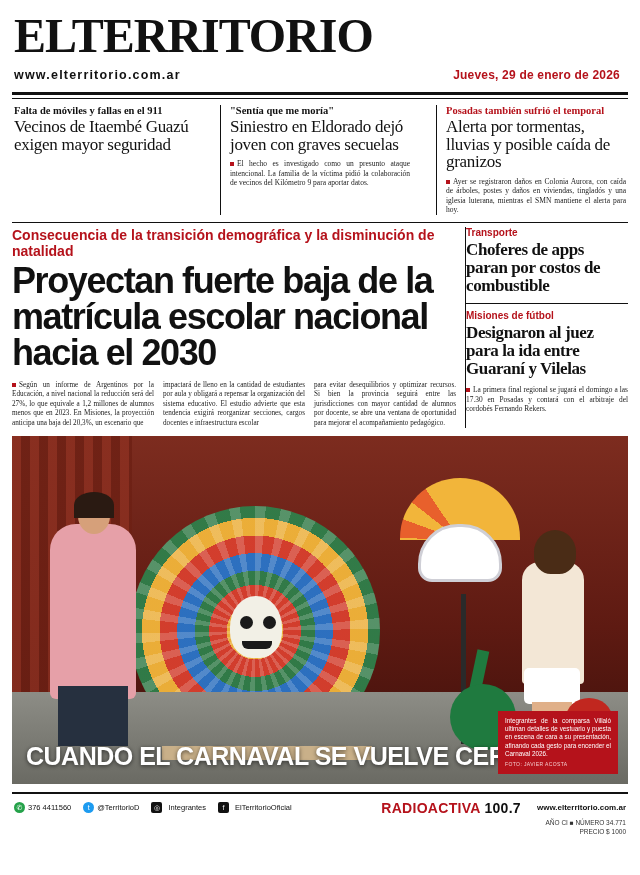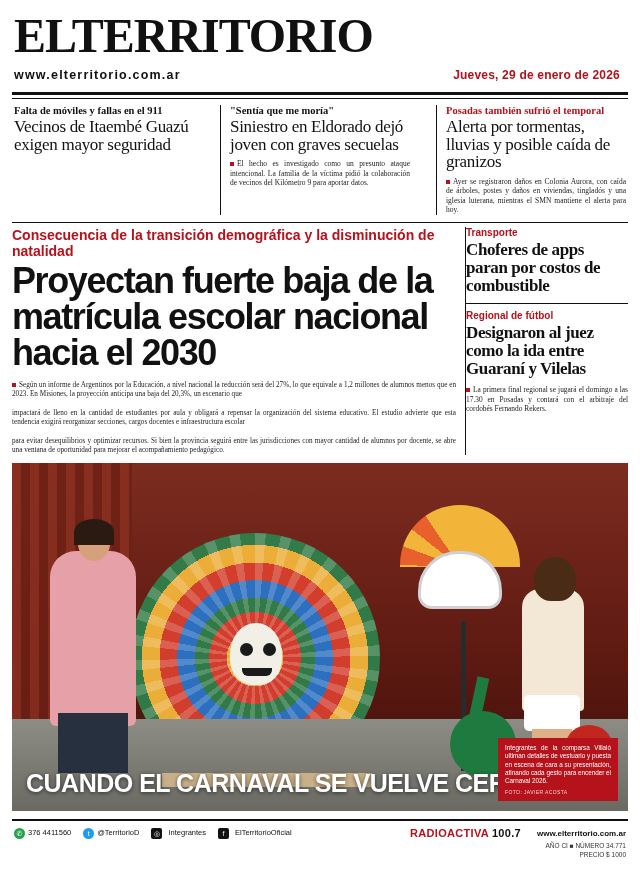--- a/index.html
+++ b/index.html
@@ -41,21 +41,21 @@
   .brief-body { font-family:"Liberation Serif", serif; font-size:7.5px; line-height:1.28; text-align:justify; color:#222; }
   .sq { display:inline-block; width:4px; height:4px; background:#b5121b; margin-right:3px; vertical-align:middle; }
 
   
   .main-wrap { display:flex; padding:0 2px; margin-top:4px; }
   .col-main { flex:1; padding-right:9px; }
   .col-side { width:163px; border-left:1px solid #111; }
 
   .lead-kicker { font-family:"Liberation Sans", sans-serif; font-weight:bold; font-size:14px; color:#b5121b; line-height:1.15; margin-bottom:4px; }
   .lead-head { font-family:"Liberation Sans", sans-serif; font-weight:bold; font-size:36px; line-height:1.0; letter-spacing:-1.4px; color:#111; margin:2px 0 10px 0; }
-  .lead-cols { display:flex; gap:9px;flex-direction:column; }
+  .lead-cols { display:flex; gap:9px; }
   .lead-col { flex:1; font-family:"Liberation Serif", serif; font-size:7.2px; line-height:1.3; text-align:justify; color:#222; }
 
   .side-kicker { font-family:"Liberation Sans", sans-serif; font-weight:bold; font-size:10px; color:#b5121b; margin-bottom:3px; }
   .side-head { font-family:"Liberation Serif", serif; font-weight:bold; font-size:17px; line-height:1.05; letter-spacing:-.4px; margin-bottom:7px; }
   .side-body { font-family:"Liberation Serif", serif; font-size:7.4px; line-height:1.3; text-align:justify; color:#222; }
   .side-rule { border-top:1px solid #111; margin:9px 0 6px 0; }
 
   
   .photo { position:relative; margin:8px 2px 0 2px; height:348px; overflow:hidden; background:#6b1a14; }
   .photo-title { position:absolute; left:14px; bottom:14px; font-family:"Liberation Sans", sans-serif; font-weight:bold; font-size:25px; line-height:1.03; color:#ffffff; letter-spacing:-.5px; text-shadow:0 1px 4px rgba(0,0,0,.6); }
@@ -93,21 +93,21 @@
   
   .footer-rule { border-top:2px solid #111; margin:8px 2px 0 2px; }
   .footer { display:flex; align-items:center; justify-content:space-between; padding:6px 4px 0 4px; }
   .social { display:flex; align-items:center; gap:12px; font-family:"Liberation Sans", sans-serif; font-size:7.5px; color:#111; }
   .social span.lbl { margin-left:3px; }
   .ico { display:inline-block; width:11px; height:11px; border-radius:50%; background:#111; color:#fff; font-size:7px; line-height:11px; text-align:center; vertical-align:middle; }
   .ico.green { background:#25a24a; }
   .ico.blue { background:#1d9bf0; }
   .ico.sq { border-radius:2px; background:#111; }
   .footer-right { display:flex; align-items:center; gap:16px; }
-  .radio { font-family:"Liberation Sans", sans-serif; font-weight:bold; font-size:11px; color:#b5121b; letter-spacing:.3px; }
+  .radio { font-family:"Liberation Sans", sans-serif; font-weight:bold; font-size:14px; color:#b5121b; letter-spacing:.3px; }
   .radio .num { color:#111; }
   .site { font-family:"Liberation Sans", sans-serif; font-weight:bold; font-size:8px; color:#111; }
   .footer2 { display:flex; justify-content:flex-end; padding:3px 4px 0 4px; }
   .edinfo { text-align:right; font-family:"Liberation Sans", sans-serif; font-size:6.5px; color:#333; line-height:1.35; }
 </style>
 </head>
 <body>
 
 <div class="page">
 
@@ -156,22 +156,22 @@
       </div>
     </div>
 
     <div class="col-side">
       <div>
         <div class="side-kicker">Transporte</div>
         <div class="side-head">Choferes de apps paran por costos de combustible</div>
       </div>
       <div class="side-rule"></div>
       <div>
-        <div class="side-kicker">Regional de fútbol</div>
-        <div class="side-head">Designaron al juez como la ida entre Guaraní y Vilelas</div>
+        <div class="side-kicker">Misiones de fútbol</div>
+        <div class="side-head">Designaron al juez para la ida entre Guaraní y Vilelas</div>
         <div class="side-body"><span class="sq"></span><span>La primera final regional se jugará el domingo a las 17.30 en Posadas y contará con el arbitraje del cordobés Fernando Rekers.</span></div>
       </div>
     </div>
   </div>
 
   <div class="photo">
     <div class="bg-wall"></div>
     <div class="curtain"></div>
     <div class="fan"></div>
     <div class="fan-rays"></div>

